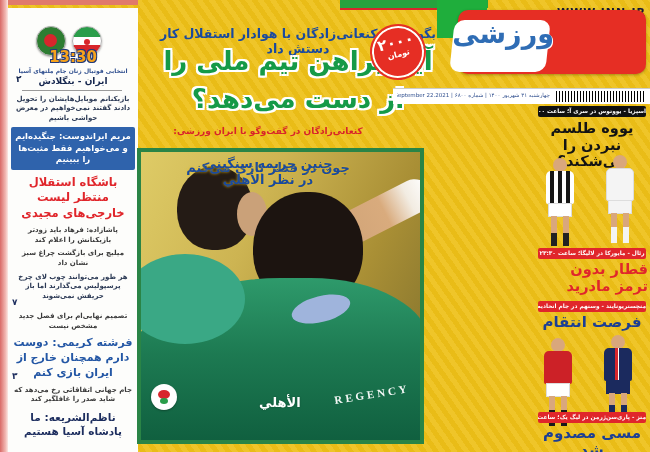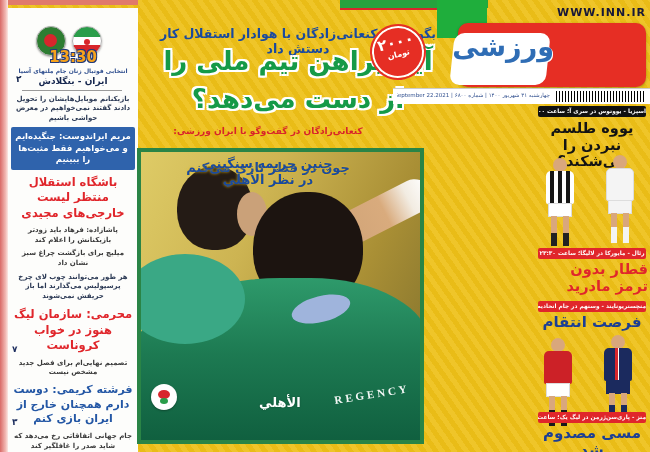--- a/index.html
+++ b/index.html
@@ -63,21 +63,21 @@
   .ph-sponsor{position:absolute;right:10px;bottom:40px;transform:rotate(-9deg);font-family:"Liberation Serif",serif;
               font-size:11px;letter-spacing:3px;color:rgba(255,255,255,.95);font-weight:700;}
   .ph-badge{position:absolute;left:118px;bottom:30px;color:#fff;font-size:13px;font-weight:800;direction:rtl;
             text-shadow:0 0 2px rgba(0,0,0,.3);}
   .ph-crest{position:absolute;left:10px;bottom:30px;width:26px;height:26px;border-radius:50%;background:#fff;box-shadow:0 1px 2px rgba(0,0,0,.3);}
   .ph-crest .c1{position:absolute;left:7px;top:6px;width:12px;height:9px;border-radius:50%;background:#d8262c;}
   .ph-crest .c2{position:absolute;left:9px;top:14px;width:8px;height:6px;border-radius:50%;background:#2a9d4a;}
   
   .green-sq{left:437px;top:0;width:50px;height:38px;background:#1fae3c;}
   .website{left:520px;top:6px;width:126px;text-align:right;font-size:11px;font-weight:800;color:#181838;letter-spacing:1px;}
-  .logo{left:458px;top:23px;width:188px;height:64px;background:#e62e24;border-radius:10px;box-shadow:0 1px 3px rgba(0,0,0,.3);overflow:visible;}
+  .logo{left:458px;top:10px;width:188px;height:64px;background:#e62e24;border-radius:10px;box-shadow:0 1px 3px rgba(0,0,0,.3);overflow:visible;}
   .logo-white{position:absolute;left:-6px;top:10px;width:96px;height:52px;background:#fff;border-radius:10px;transform:skewX(-6deg);}
   .logo-sub{position:absolute;left:0px;top:8px;width:96px;text-align:center;font-size:27px;font-weight:800;color:#2f6db5;direction:rtl;
             text-shadow:-1px -1px 0 #fff,1px 1px 0 #fff;}
   .logo-main{position:absolute;right:8px;top:6px;width:100px;text-align:center;font-size:36px;font-weight:800;color:#fff;direction:rtl;
              text-shadow:1px 2px 0 rgba(0,0,0,.25);}
   .price{left:372px;top:26px;width:48px;height:48px;border-radius:50%;background:#e62e24;transform:rotate(-14deg);
          border:2px solid #fff;outline:2px solid #e62e24;text-align:center;color:#fff;z-index:5;}
   .price .amt{display:block;margin-top:7px;font-size:15px;font-weight:800;line-height:1;}
   .price .unit{display:block;font-size:8px;font-weight:700;}
   .datestrip{left:393px;top:88px;width:257px;height:15px;background:#fff;border-top:1px solid #ccc;}
@@ -141,21 +141,20 @@
       <div class="match-divider"></div>
 
       <div class="items">
         <div class="it s2">بازیکنانم موبایل‌هایشان را تحویل دادند گفتند نمی‌خواهیم در معرض حواشی باشیم</div>
         <div class="it bluebox">مریم ایراندوست: جنگیده‌ایم و می‌خواهیم فقط مثبت‌ها را ببینیم</div>
         <div class="it h-red">باشگاه استقلال منتظر لیست خارجی‌های مجیدی</div>
         <div class="it s">پاشازاده: فرهاد باید زودتر بازیکنانش را اعلام کند</div>
         <div class="it s">میلیچ برای بازگشت چراغ سبز نشان داد</div>
         <div class="it s2">هر طور می‌توانند چوب لای چرخ پرسپولیس می‌گذارند اما باز حریفش نمی‌شوند</div>
         <div class="it h-red">
-          <span>محرمی: سازمان لیگ هنوز در خواب کروناست</span>
           <span class="pagenum">۷</span>
         </div>
         <div class="it s">تصمیم نهایی‌ام برای فصل جدید مشخص نیست</div>
         <div class="it h-blue">
           <span>فرشته کریمی: دوست دارم همچنان خارج از ایران بازی کنم</span>
           <span class="pagenum">۳</span>
         </div>
         <div class="it s">جام جهانی اتفاقاتی رخ می‌دهد که شاید صدر را غافلگیر کند</div>
         <div class="it h-navy">
           <span>ناظم‌الشریعه: ما پادشاه آسیا هستیم</span>

